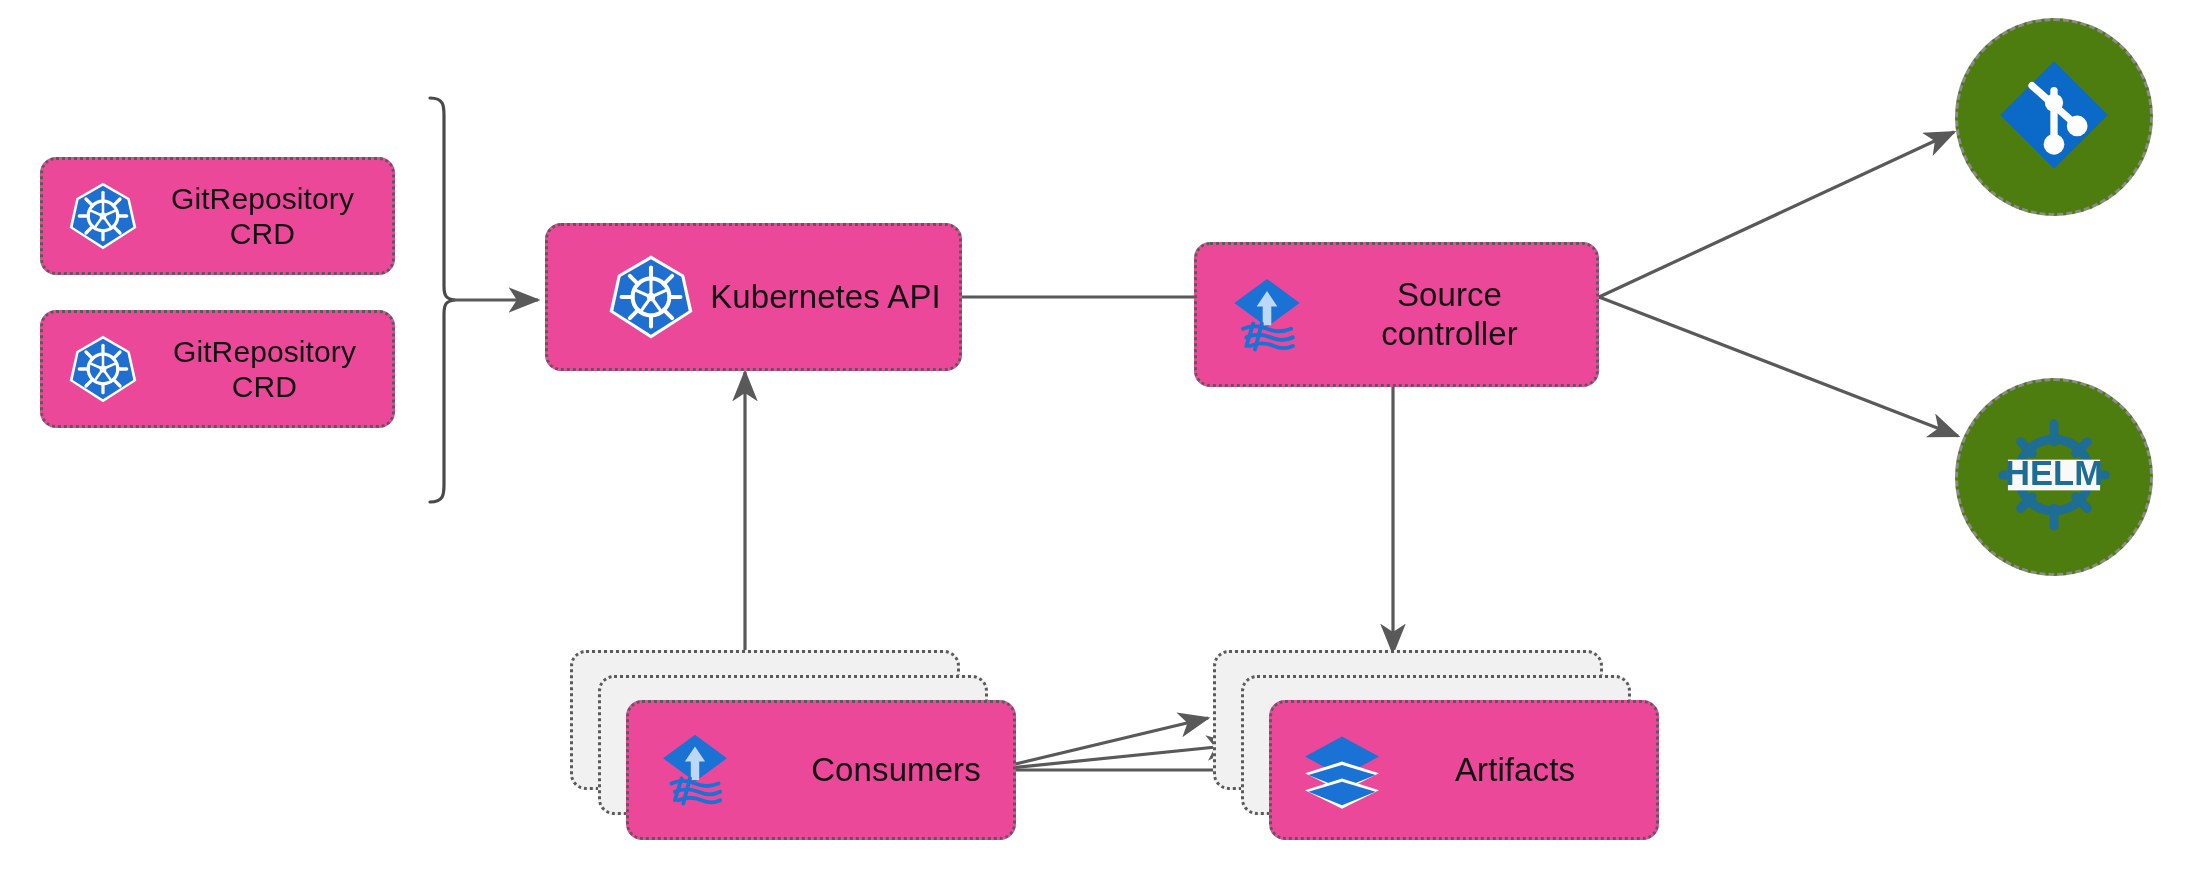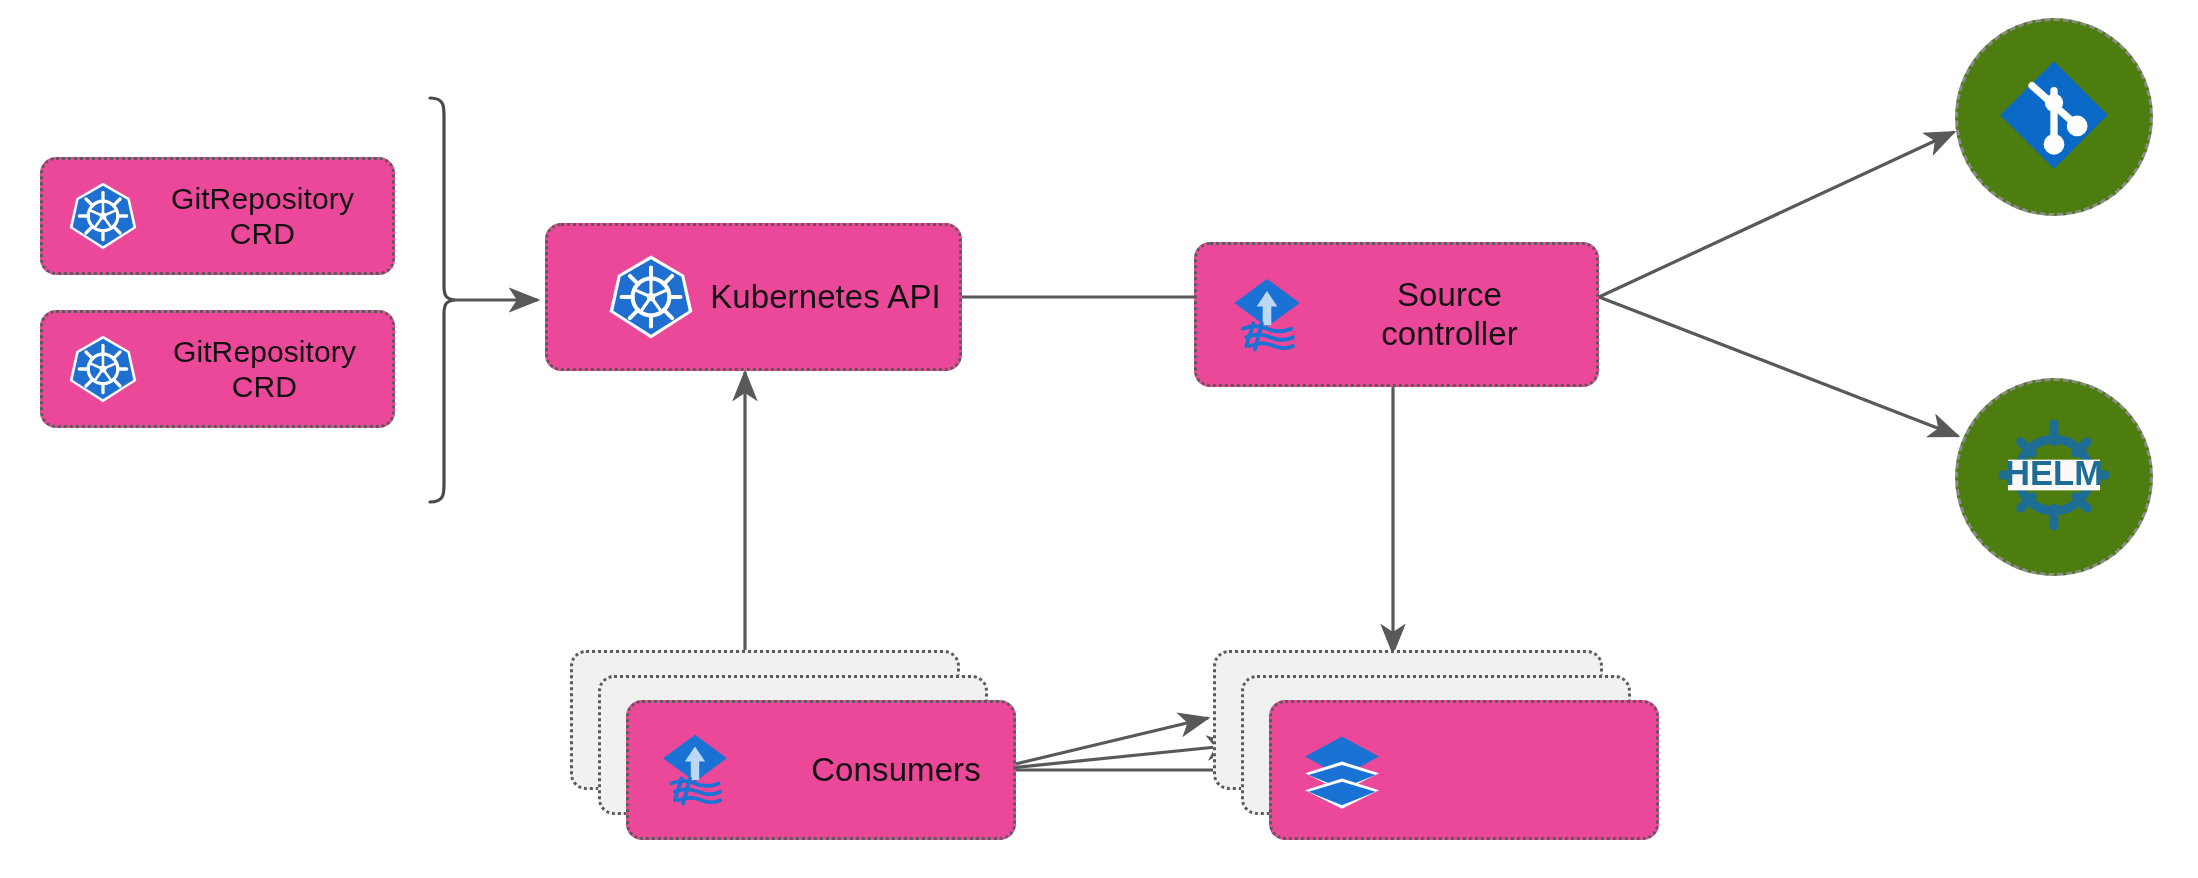--- a/index.html
+++ b/index.html
@@ -231,20 +231,21 @@
   <div class="node" style="left:1269px;top:700px;width:390px;height:140px;">
     <span class="ico" style="width:104px;margin-left:18px;">
       <svg width="84" height="84" viewBox="0 0 100 100">
         <polygon points="50,10 94,34 50,58 6,34" fill="#1a73d4"></polygon>
         <polygon points="50,40 94,54 50,76 6,54" fill="#ffffff"></polygon>
         <polygon points="50,44 90,56 50,72 10,56" fill="#1a73d4"></polygon>
         <polygon points="50,60 94,74 50,96 6,74" fill="#ffffff"></polygon>
         <polygon points="50,64 90,76 50,92 10,76" fill="#1a73d4"></polygon>
       </svg>
     </span>
+    <span class="lbl" style="font-size:33px;padding-right:20px;">Artifacts</span>
   </div>
 
   <div class="circ" style="left:1955px;top:18px;width:198px;height:198px;">
     <span>
       <svg width="122" height="122" viewBox="0 0 100 100">
         <polygon points="50,6 94,50 50,94 6,50" fill="#0b6ac7"></polygon>
         <g stroke="#ffffff" stroke-width="6" fill="none" stroke-linecap="round">
           <line x1="50" y1="30" x2="50" y2="72"></line>
           <line x1="32" y1="26" x2="68" y2="58"></line>
         </g>

